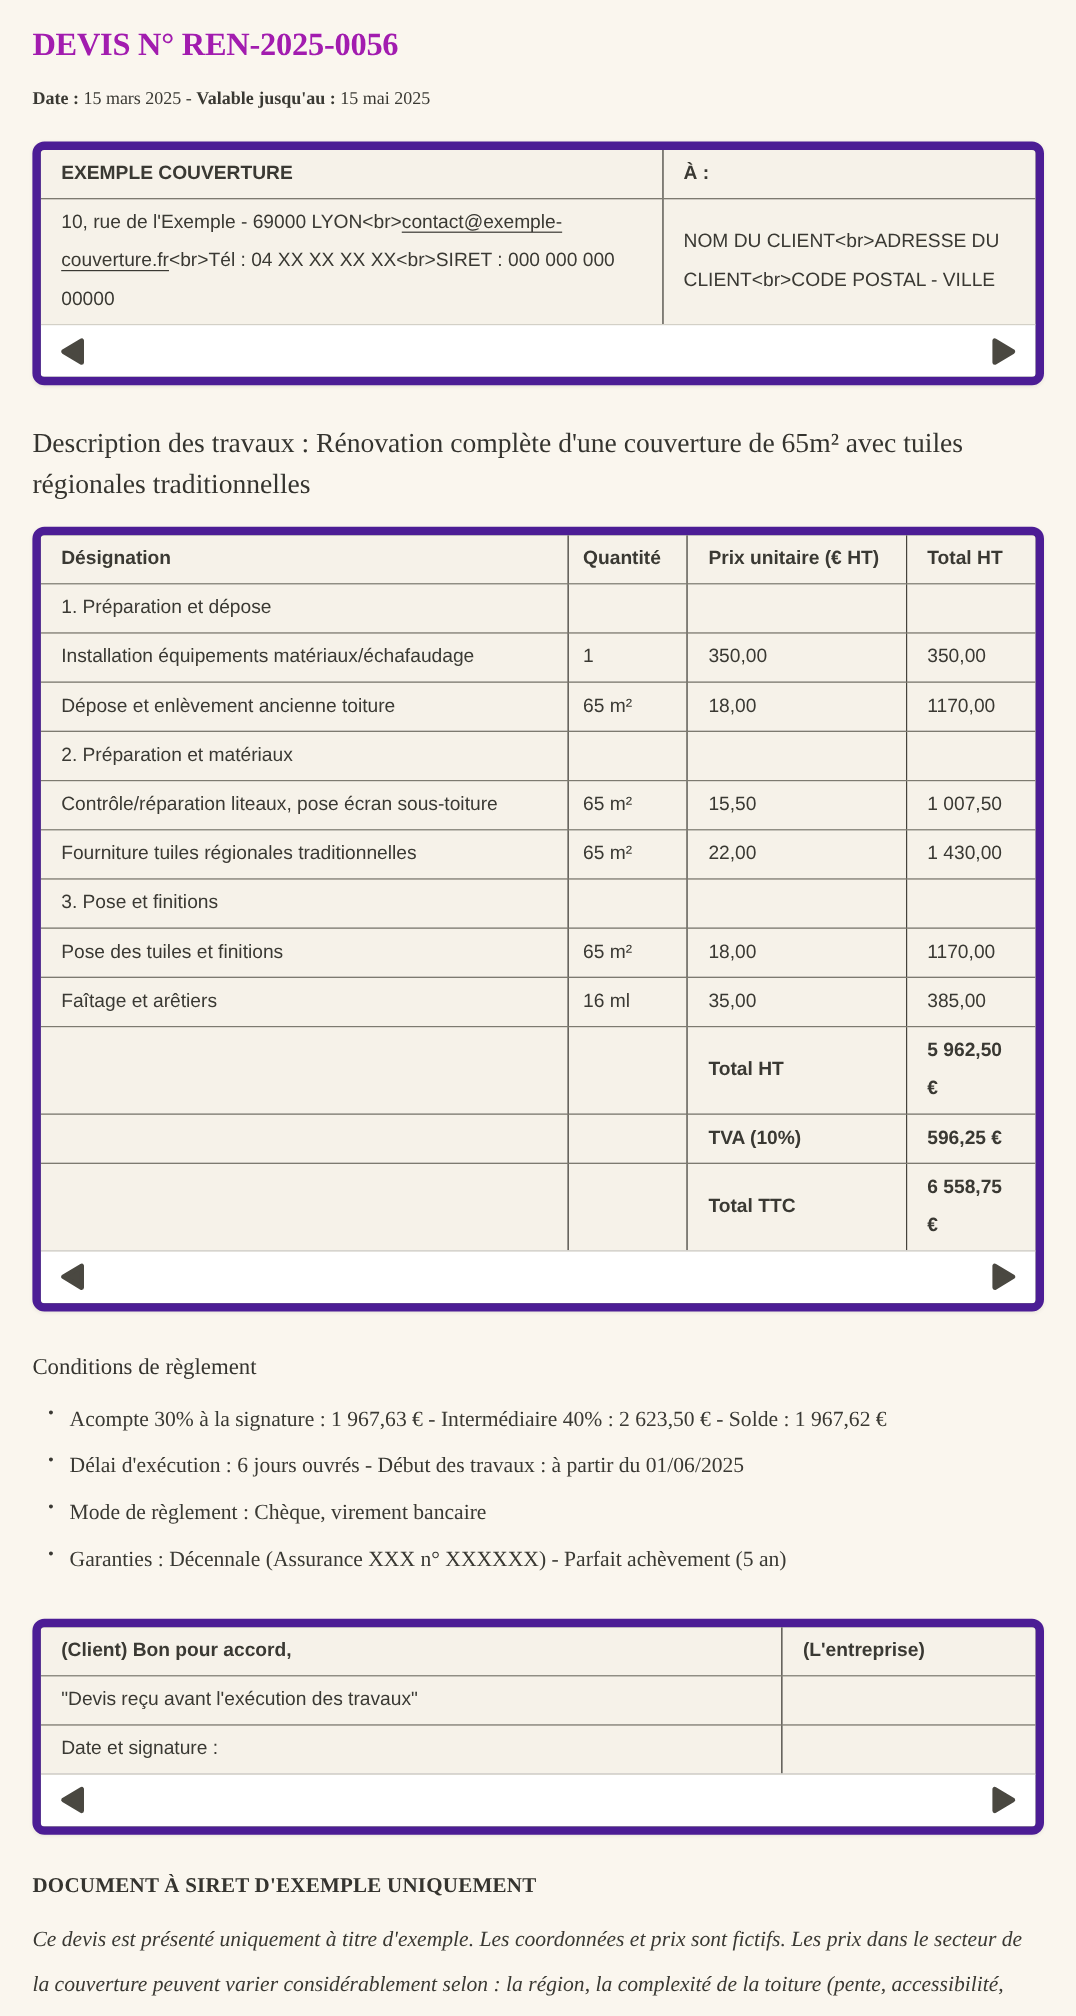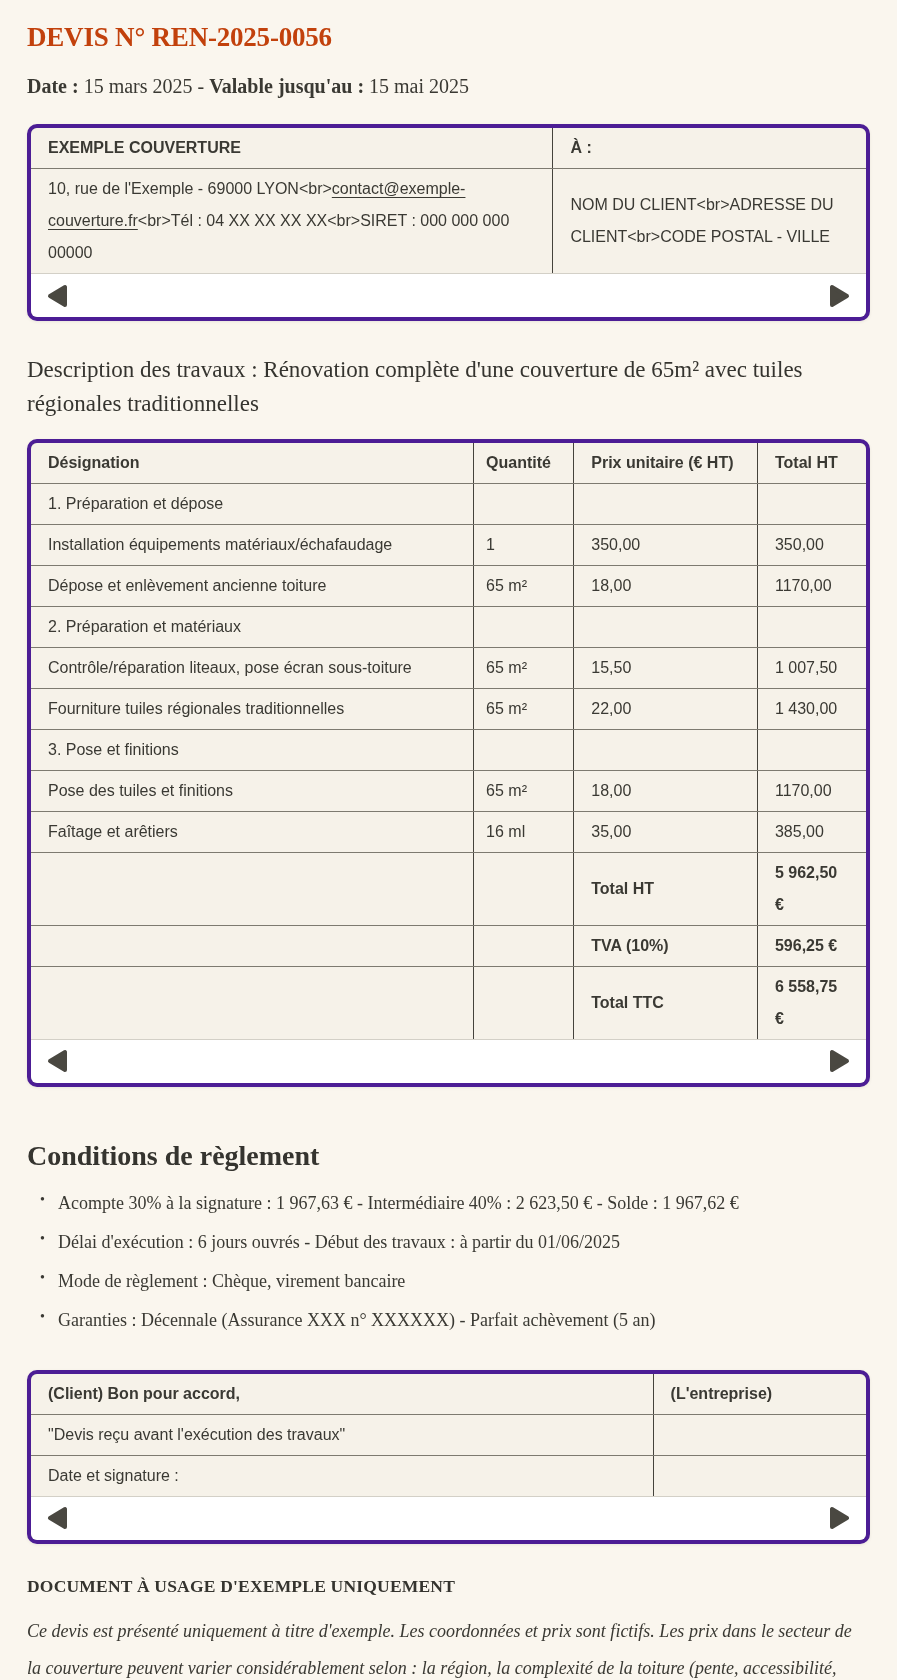--- a/index.html
+++ b/index.html
@@ -12,43 +12,43 @@
     color: #3a3933;
     font-family: "Liberation Serif", serif;
   }
 
   
   .page-title {
     font-size: 27px;
     font-weight: 700;
     letter-spacing: -0.2px;
     margin: 4px 0 22px 0;
-    color: #c2410c;
-  }
-  .date-line { font-size: 20px; margin: 0 0 26px 0; }
+    color: #a21caf;
+  }
+  .date-line { font-size: 15px; margin: 0 0 26px 0; }
   .date-line .b { font-weight: 700; }
 
   .section-heading {
     font-size: 23px;
     font-weight: 400;
     line-height: 1.47;
     margin: 32px 0 18px 0;
     color: #35342f;
   }
   .sub-heading {
-    font-size: 28px;
-    font-weight: 700;
-    margin: 53px 0 12px 0;
+    font-size: 19px;
+    font-weight: 400;
+    margin: 36px 0 12px 0;
     color: #35342f;
   }
 
   
   .card {
     background: #737373;
-    border: 4px solid #4c1d95;
+    border: 7px solid #4c1d95;
     border-radius: 10px;
     box-shadow: 0 1px 3px rgba(90,85,70,0.10);
     overflow: hidden;
     margin: 0 0 6px 0;
   }
   .card table {
     width: 100%;
     border-collapse: collapse;
     table-layout: fixed;
     font-family: "Liberation Sans", sans-serif;
@@ -294,15 +294,15 @@
   <div class="scroll-strip">
     <svg class="scroll-arrow left" viewBox="0 0 22 26">
         <path d="M19 4 L19 22 L4 13 Z" fill="#4a4841" stroke="#4a4841" stroke-width="4" stroke-linejoin="round"></path>
       </svg>
     <svg class="scroll-arrow right" viewBox="0 0 22 26">
         <path d="M3 4 L3 22 L18 13 Z" fill="#4a4841" stroke="#4a4841" stroke-width="4" stroke-linejoin="round"></path>
       </svg>
   </div>
 </div>
 
-<p class="doc-note">DOCUMENT À USAGE D'EXEMPLE UNIQUEMENT</p>
+<p class="doc-note">DOCUMENT À SIRET D'EXEMPLE UNIQUEMENT</p>
 
 <p class="disclaimer">Ce devis est présenté uniquement à titre d'exemple. Les coordonnées et prix sont fictifs. Les prix dans le secteur de la couverture peuvent varier considérablement selon : la région, la complexité de la toiture (pente, accessibilité, état), la réputation de l'entreprise et les fluctuations des coûts des matériaux. Pour obtenir un devis précis, veuillez consulter un professionnel.</p>
 
 </body></html>

